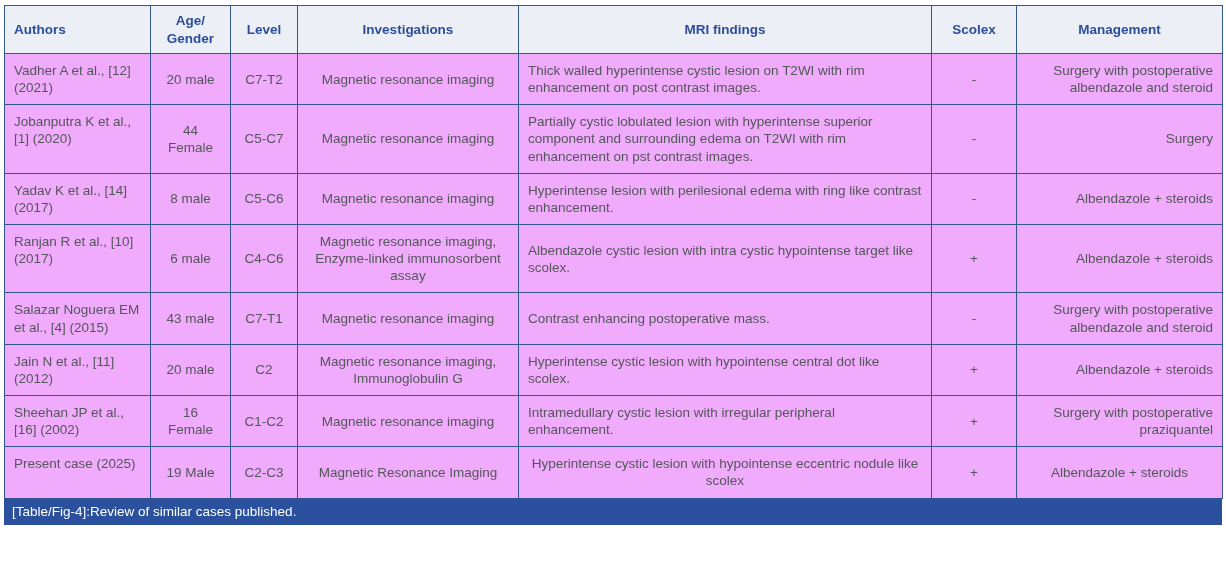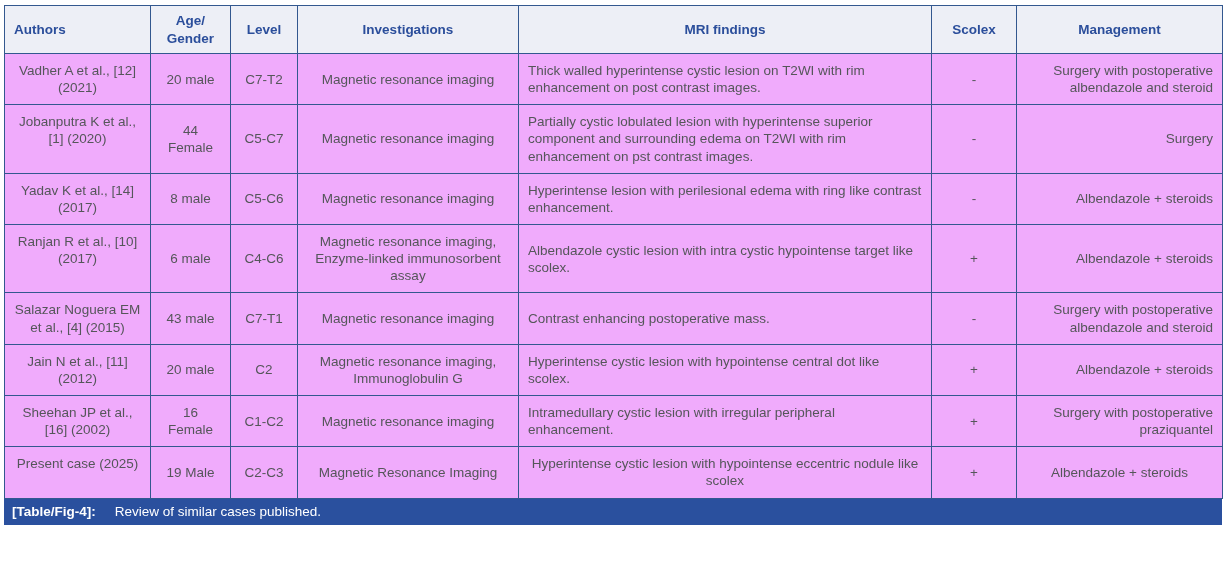--- a/index.html
+++ b/index.html
@@ -39,42 +39,42 @@
     vertical-align:middle;
     padding:6px 9px;
     height:48px;
   }
   th.col-authors{text-align:left;}
   td{
     color:var(--body-text);
     vertical-align:middle;
     text-align:center;
   }
-  td.col-authors{text-align:center;vertical-align:top;}
+  td.col-authors{text-align:left;vertical-align:top;}
   td.col-mri_findings{text-align:left;}
   td.col-management{text-align:right;}
   tbody tr:last-child td.col-mri_findings,
   tbody tr:last-child td.col-management,
   tbody tr:last-child td.col-investigations{text-align:center;vertical-align:middle;}
   col.w-authors{width:146px;}
   col.w-age_gender{width:80px;}
   col.w-level{width:67px;}
   col.w-investigations{width:221px;}
   col.w-mri_findings{width:413px;}
   col.w-scolex{width:85px;}
   col.w-management{width:206px;}
   .caption-bar{
     width:1218px;
     background:var(--caption-bg);
     color:var(--caption-text);
     font-size:13.5px;
     padding:5px 8px 6px 8px;
     margin-top:0px;
   }
-  .caption-label{font-weight:bold;margin-right:19px;}
+  .caption-label{font-weight:normal;margin-right:0;}
 </style>
 </head>
 <body>
 
 <div class="figure-wrap">
   <table>
     <colgroup>
       <col class="w-authors">
       <col class="w-age_gender">
       <col class="w-level">

